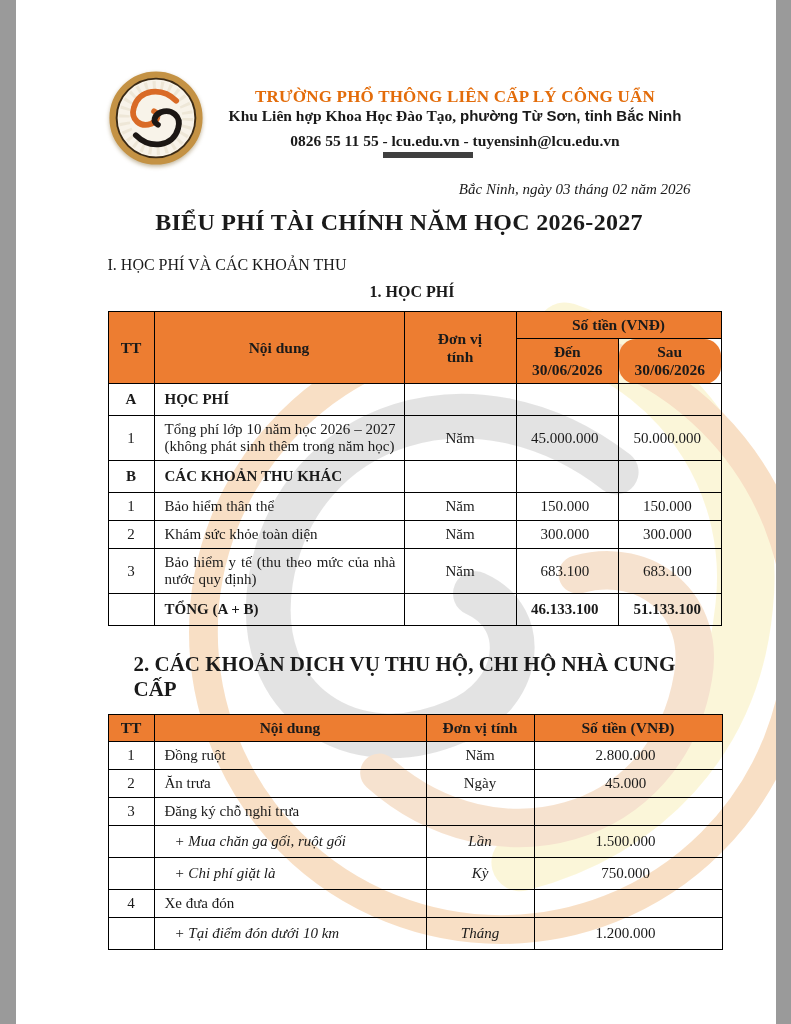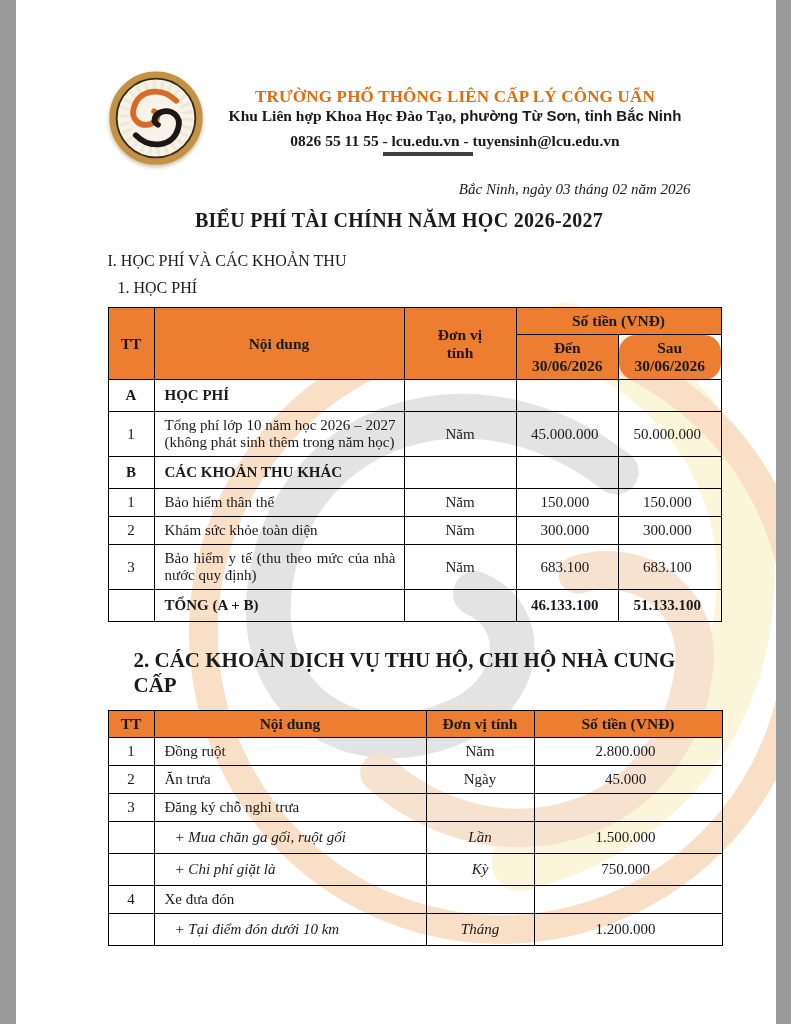--- a/index.html
+++ b/index.html
@@ -32,28 +32,28 @@
   .logo-wrap { flex: 0 0 96px; height: 100px; display: flex; align-items: center; justify-content: center; }
   .logo-wrap svg { width: 96px; height: 96px; filter: drop-shadow(0 2px 2px rgba(120,90,30,.45)); }
   .head-text { flex: 1; text-align: center; }
   .school-name {
     color: var(--accent-orange, #E36C0A);
     font-weight: bold; font-size: 17px; letter-spacing: .2px;
   }
   .school-address { margin-top: 0; font-weight: bold; font-size: 15.5px; }
   .school-address .sans { font-family: "Liberation Sans", "DejaVu Sans", sans-serif; font-size: 15px; }
   .school-contact { margin-top: 7px; font-weight: bold; font-size: 15.5px; }
-  .school-contact .u { border-bottom: 4px solid #404040; padding-bottom: 3px; }
+  .school-contact .u { border-bottom: 6px solid #404040; padding-bottom: 3px; }
 
   .date-line { margin-top: 13px; text-align: right; font-style: italic; font-size: 15px; }
 
-  .doc-title { margin-top: 11px; text-align: center; font-weight: bold; font-size: 20px; letter-spacing: .3px; }
+  .doc-title { margin-top: 11px; text-align: center; font-weight: bold; font-size: 24px; letter-spacing: .3px; }
 
   .sec-heading { margin-top: 20px; font-weight: normal; font-size: 16px; }
-  .sub-heading { margin-top: 9px; margin-left: 10px; font-weight: normal; font-size: 16px; }
+  .sub-heading { margin-top: 9px; margin-left: 26px; font-weight: bold; font-size: 16px; text-align: center; }
   .sub-heading-2 { margin-top: 26px; margin-left: 26px; font-weight: bold; font-size: 21px; }
 
   
   table { border-collapse: collapse; table-layout: fixed; width: 614px; font-size: 15px; }
   .tbl1 { margin-top: 10px; }
   .tbl2 { margin-top: 12px; }
   th, td { border: 1px solid #000; vertical-align: middle; }
   thead th {
     background: var(--table-header-bg, #ED7D31);
     font-weight: bold; text-align: center;

